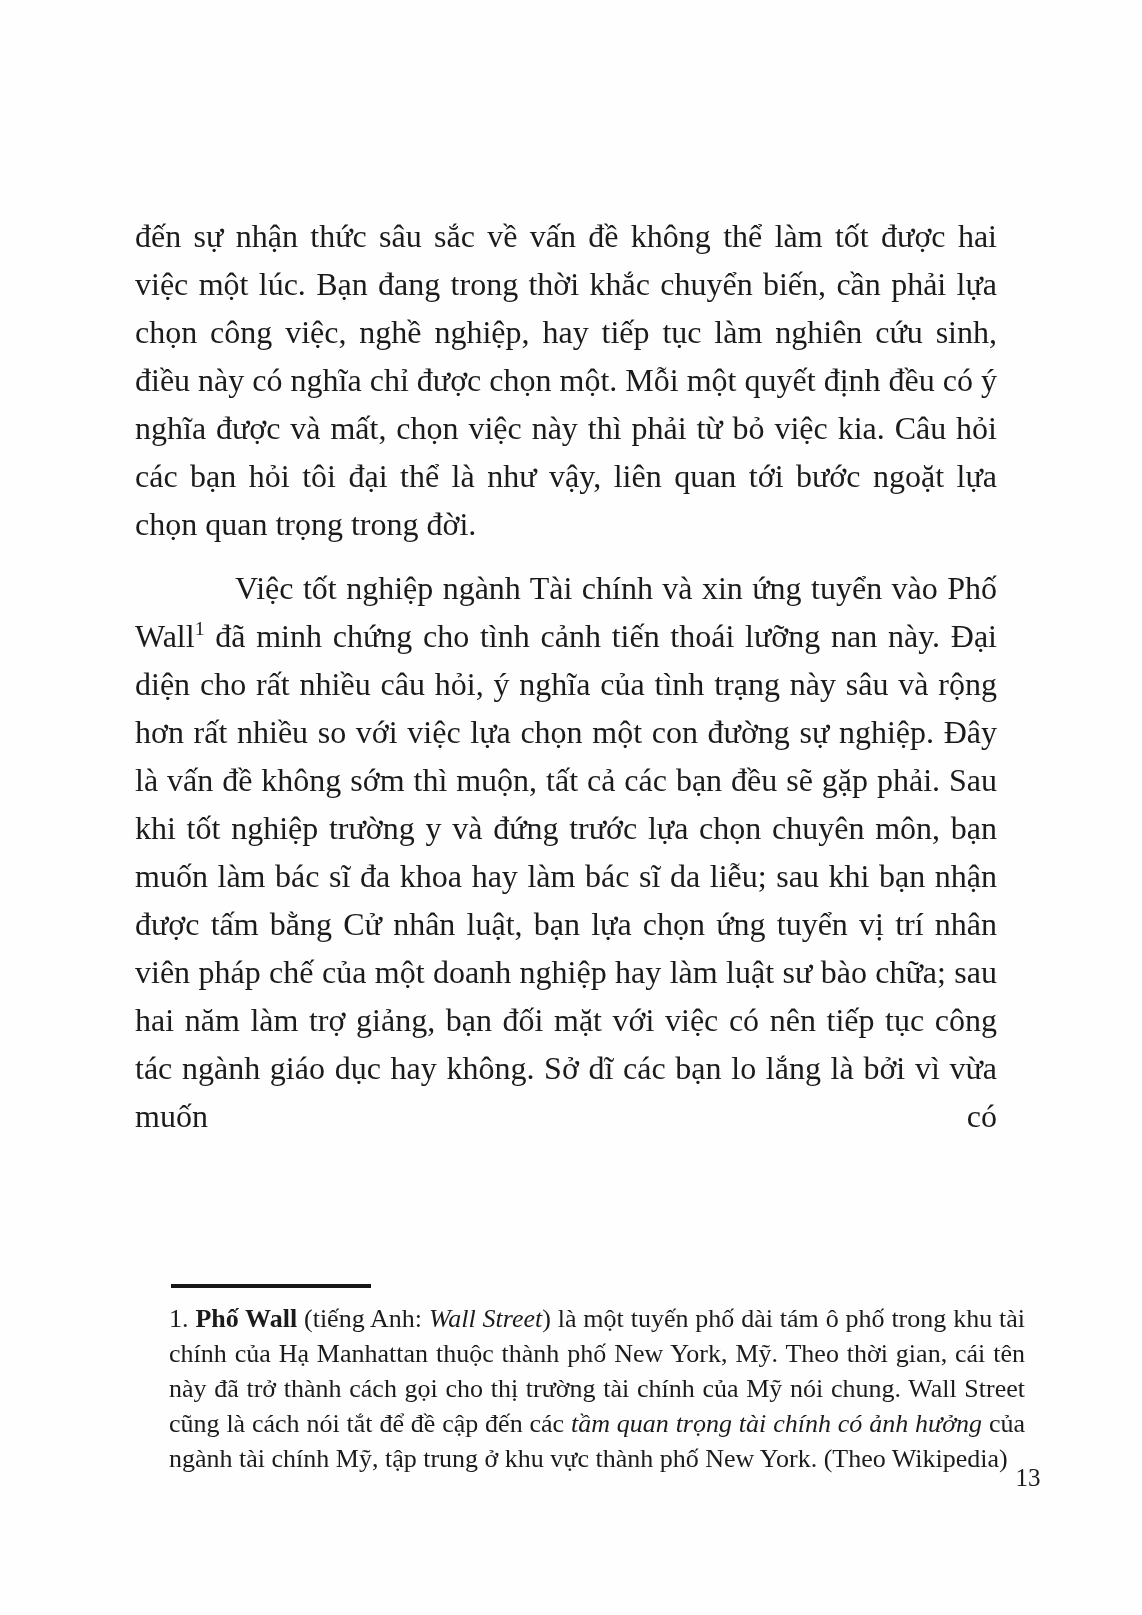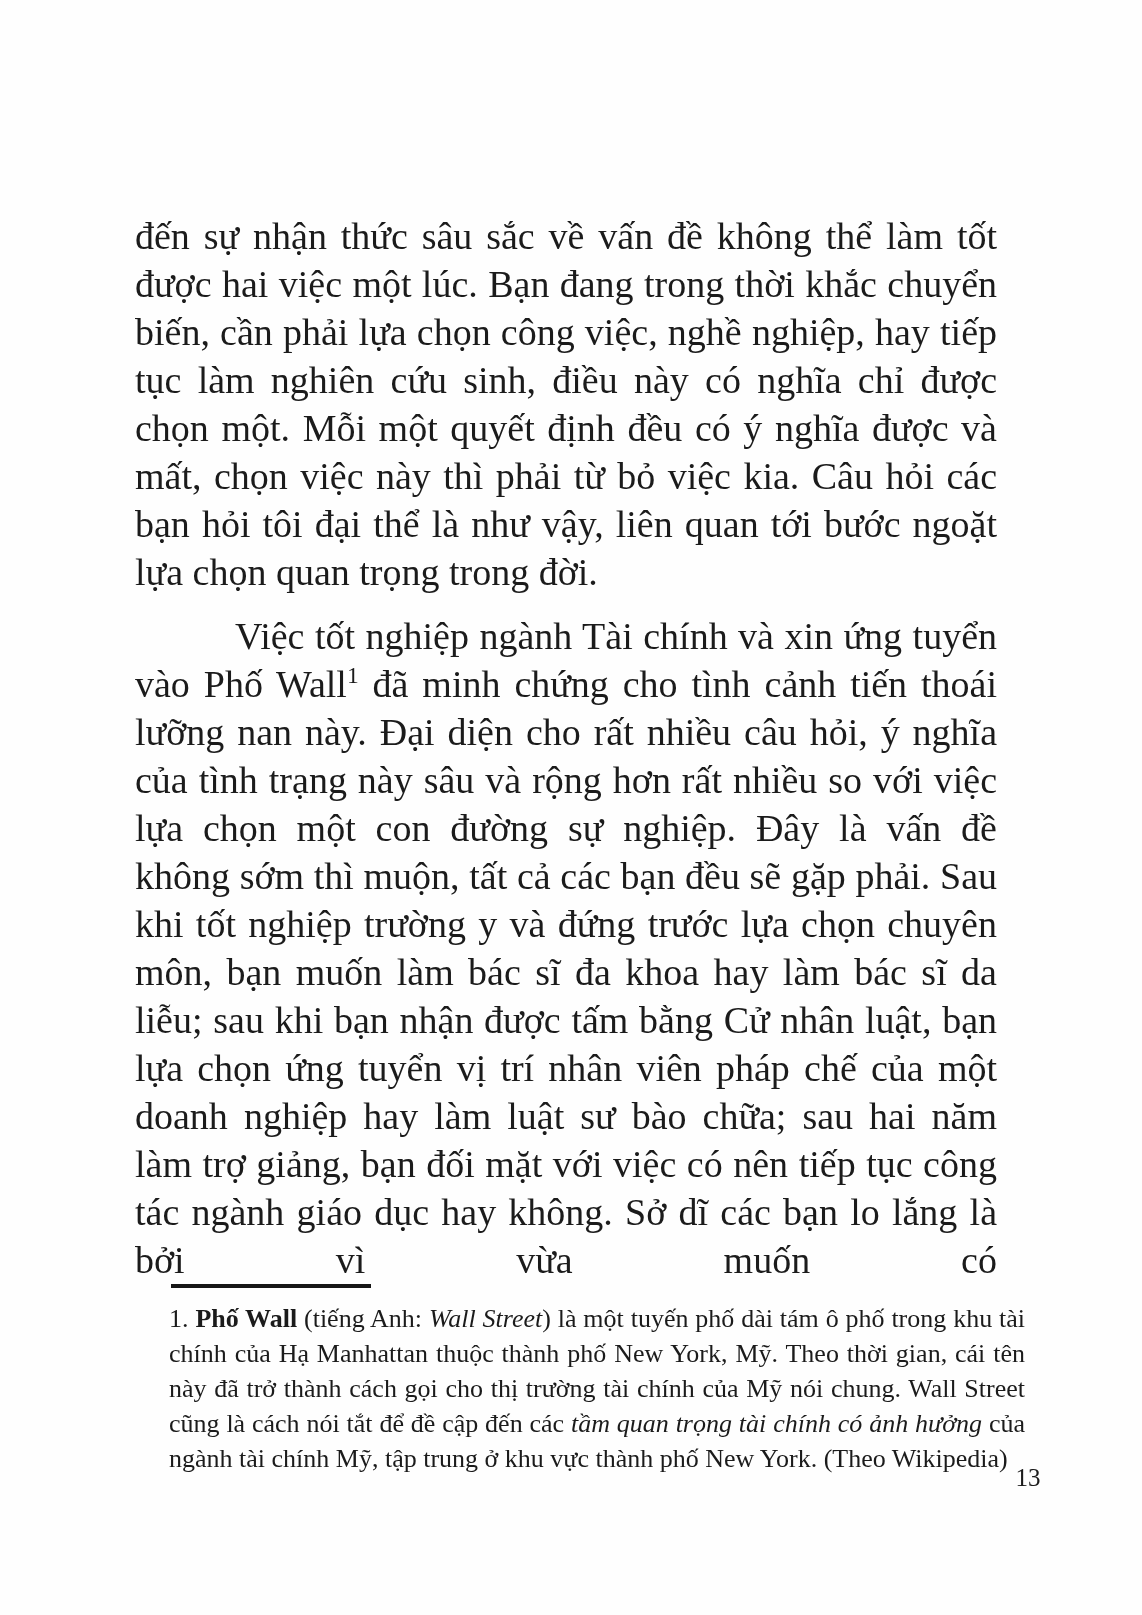--- a/index.html
+++ b/index.html
@@ -14,21 +14,21 @@
     background: #fefefe;
     font-family: "Liberation Serif", "DejaVu Serif", serif;
     color: #1b1b1b;
     overflow: hidden;
   }
   .body-text {
     position: absolute;
     top: 212px;
     left: 135px;
     width: 862px;
-    font-size: 38px;
+    font-size: 32px;
     line-height: 48px;
     text-align: justify;
   }
   .body-text p {
     margin: 0;
   }
   .para-2 {
     margin-top: 16px !important;
     text-indent: 100px;
     text-align-last: justify;

